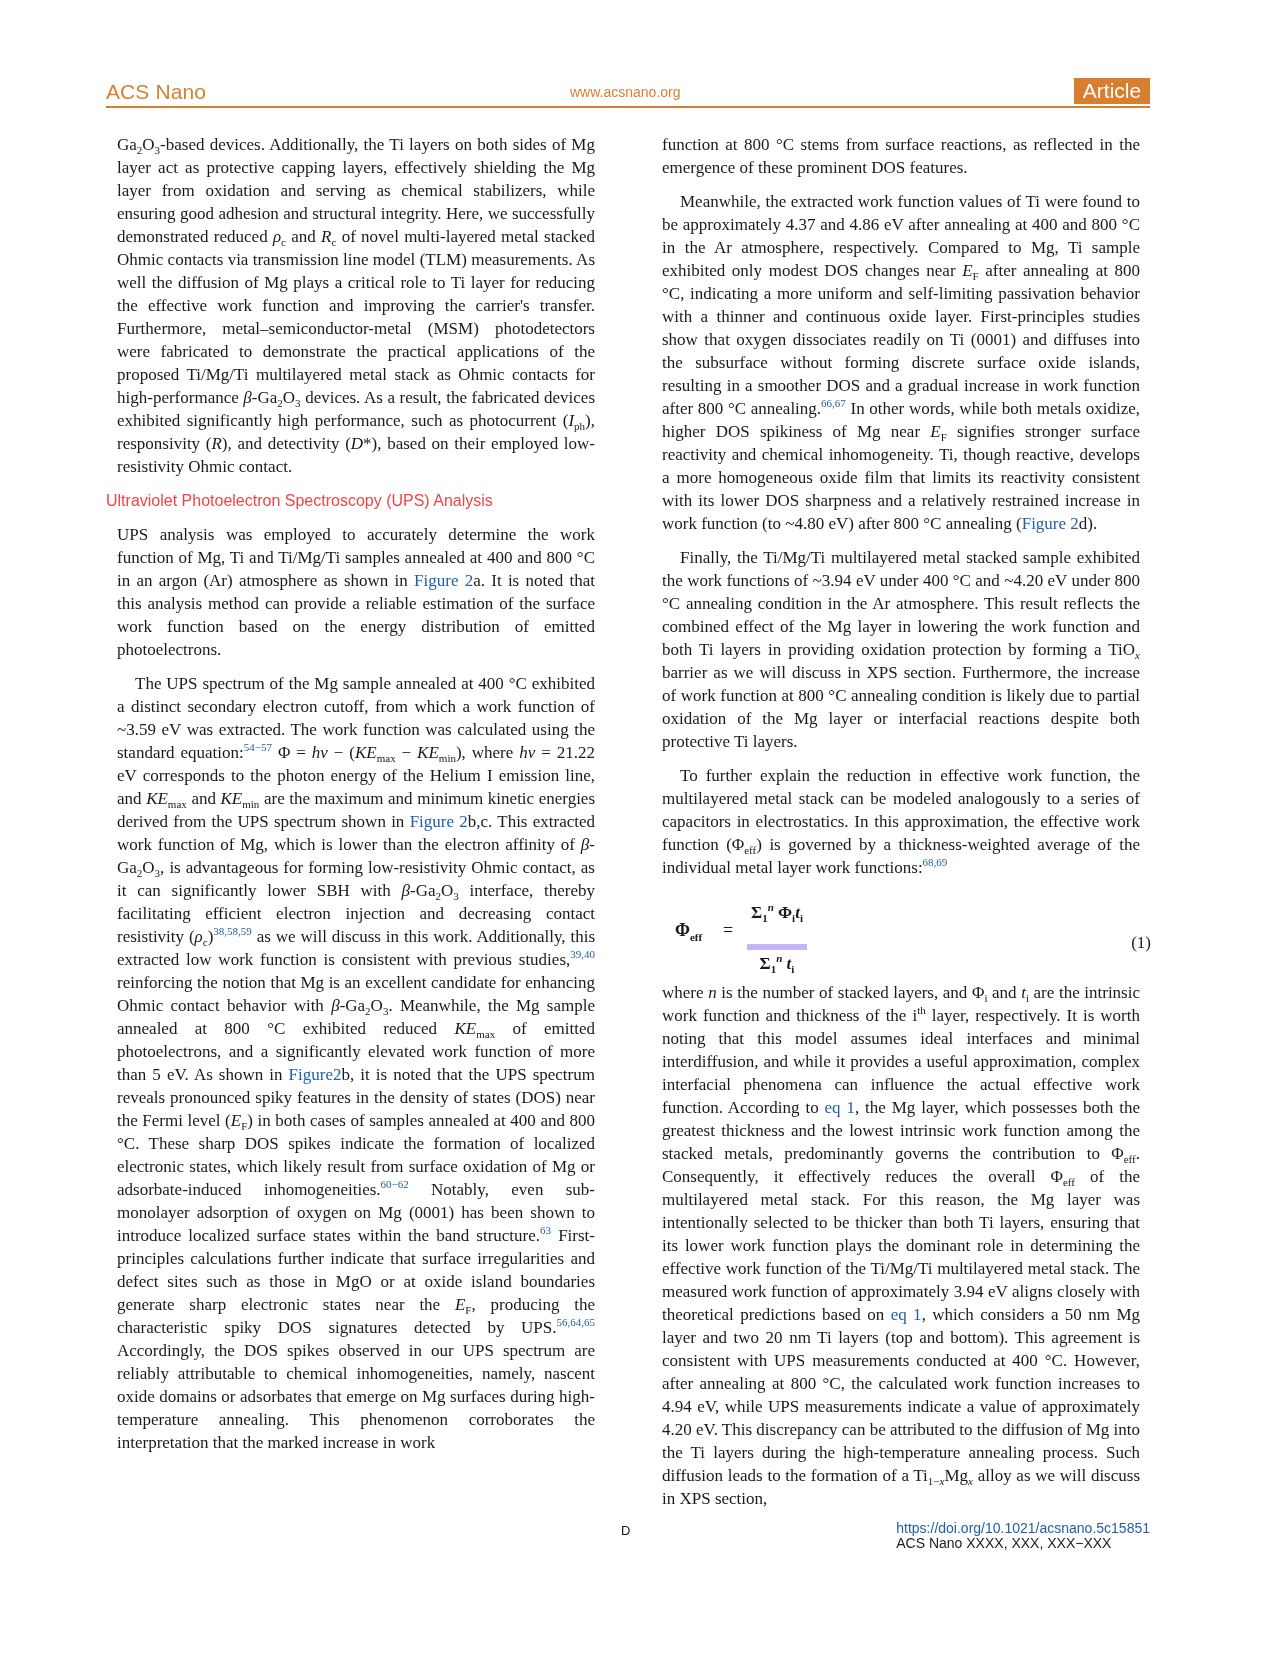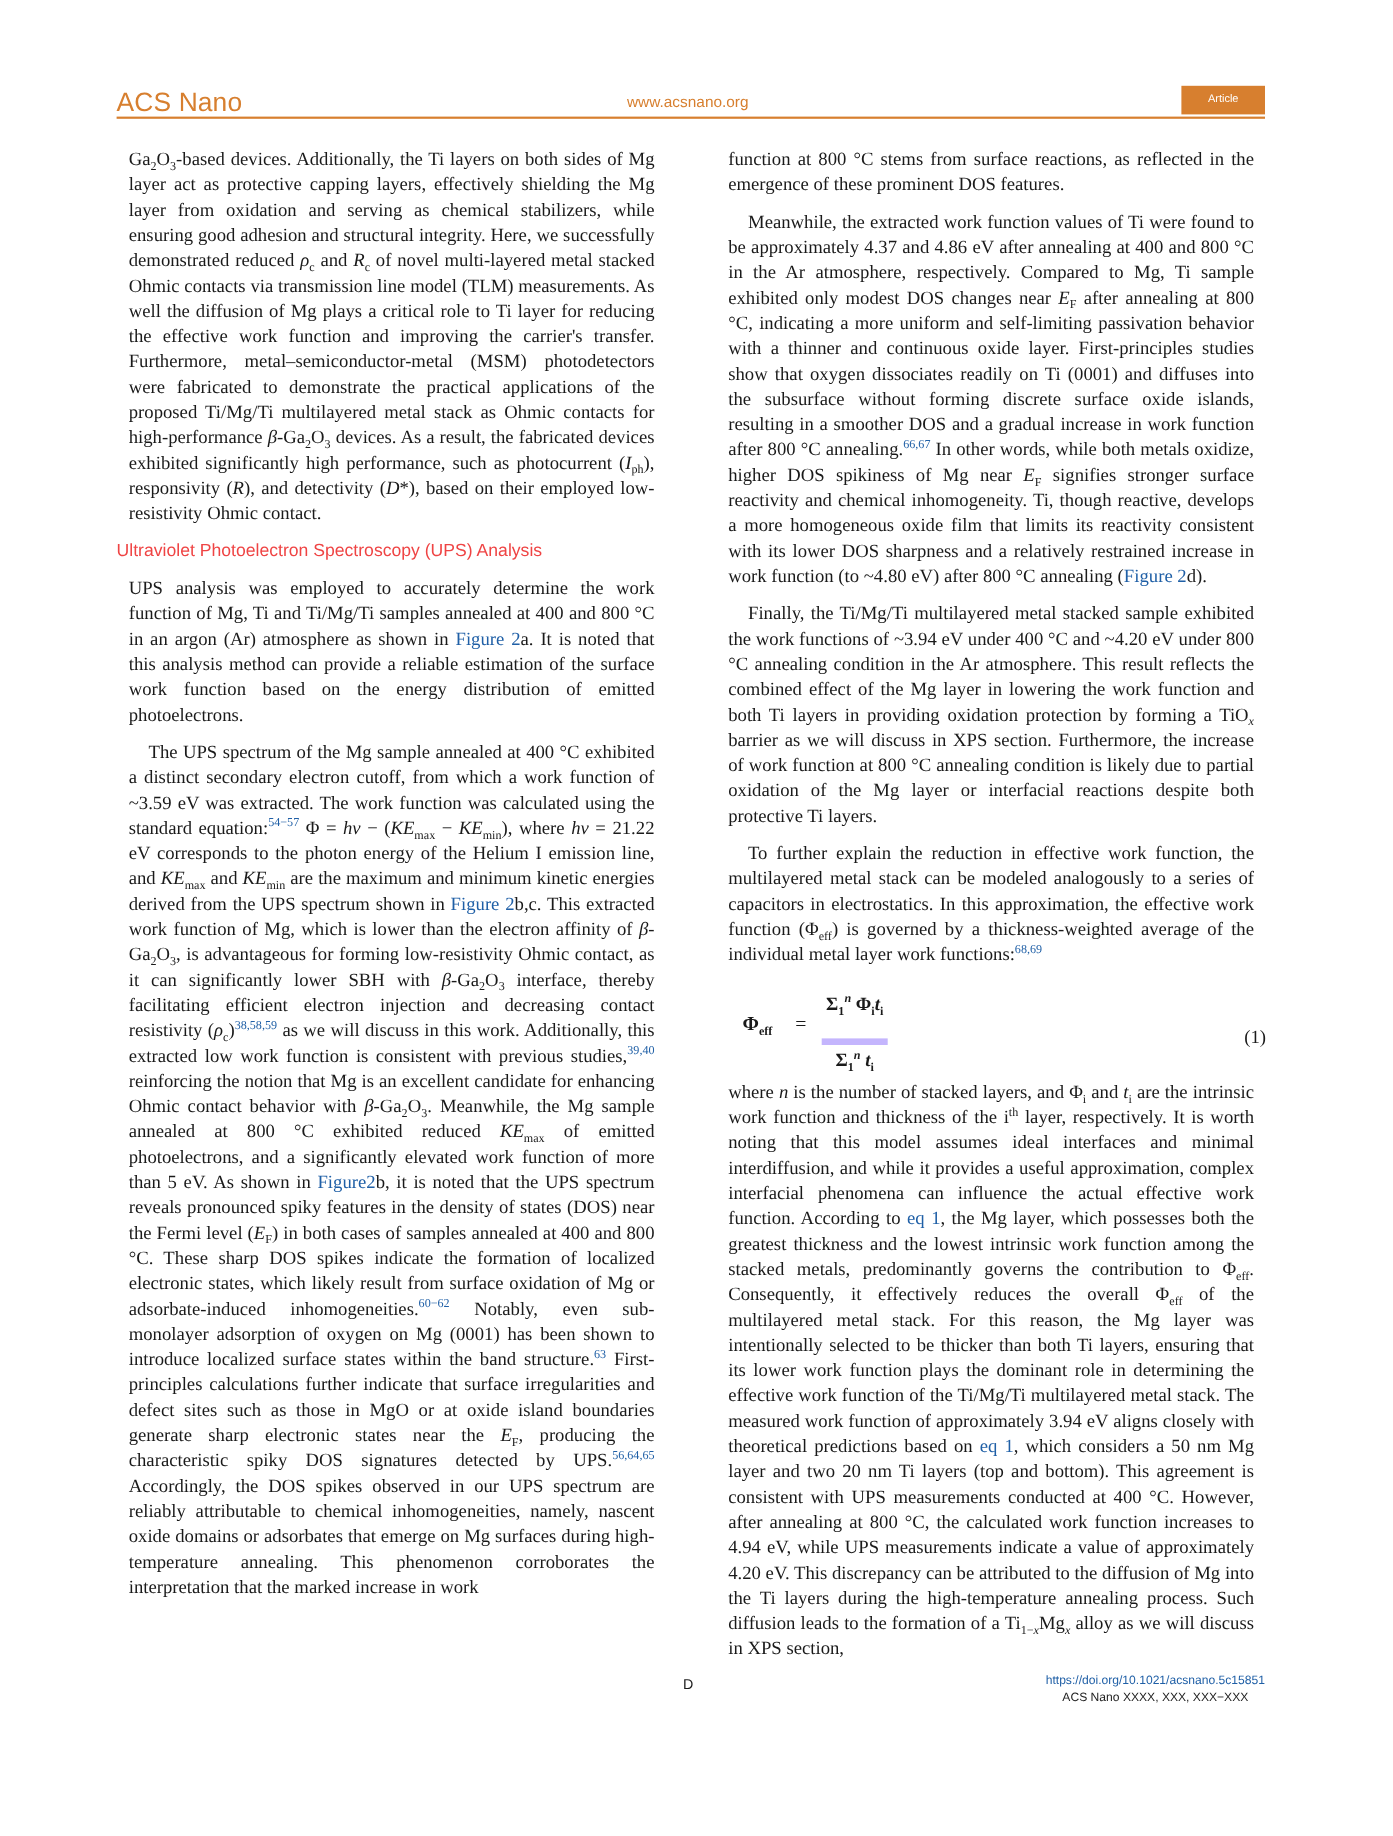--- a/index.html
+++ b/index.html
@@ -1,23 +1,23 @@
 <!DOCTYPE html>
 <html><head>
 <meta charset="utf-8">
 <style>
   html, body { margin: 0; padding: 0; background: #ffffff; }
   body { width: 1266px; height: 1669px; position: relative; overflow: hidden; font-family: "Liberation Serif", "DejaVu Serif", serif; color: #1a1a1a; }
   .page { position: absolute; left: 0; top: 0; width: 1266px; height: 1669px; }
 
   
   .hdr { position: absolute; left: 106px; top: 80px; width: 1044px; height: 26px; border-bottom: 2px solid #d77f2f; }
-  .hdr-journal { position: absolute; left: 0; top: 0; font-family: "Liberation Sans", "DejaVu Sans", sans-serif; font-size: 24px; color: #d77f2f; font-weight: normal; letter-spacing: 0.1px; }
+  .hdr-journal { position: absolute; left: 0; top: 0; font-family: "Liberation Sans", "DejaVu Sans", sans-serif; font-size: 21px; color: #d77f2f; font-weight: normal; letter-spacing: 0.1px; }
   .hdr-url { position: absolute; left: 464px; top: 4px; font-family: "Liberation Sans", "DejaVu Sans", sans-serif; font-size: 14px; color: #d77f2f; }
-  .hdr-badge { position: absolute; right: 0; top: -2px; height: 26px; width: 76px; background: #d77f2f; color: #fff; font-family: "Liberation Sans", "DejaVu Sans", sans-serif; font-size: 10px; text-align: center; line-height: 26px; }
+  .hdr-badge { position: absolute; right: 0; top: -2px; height: 26px; width: 76px; background: #d77f2f; color: #fff; font-family: "Liberation Sans", "DejaVu Sans", sans-serif; font-size: 21px; text-align: center; line-height: 26px; }
 
   
   .col { position: absolute; top: 122px; width: 500px; font-size: 17px; line-height: 23px; text-align: justify; }
   .col-left { left: 106px; }
   .col-right { left: 651px; }
   .col p { margin: 11px; }
   .col p.indent { text-indent: 18px; }
   .ref { color: #1f5fa6; font-size: 11px; vertical-align: super; line-height: 0; }
   .lnk { color: #1f5fa6; }
   .it { font-style: italic; }
@@ -31,21 +31,21 @@
   .eq { position: relative; height: 64px; margin: 22px 0 16px 0; }
   .eq-lhs { position: absolute; left: 24px; top: 18px; font-size: 18px; font-weight: bold; }
   .eq-eq { position: absolute; left: 72px; top: 18px; font-size: 18px; }
   .eq-frac { position: absolute; left: 96px; top: 0; text-align: center; }
   .eq-num { font-size: 17px; border-bottom: 6px solid #c4b5fd; padding: 0 4px 20px 4px; font-weight: bold; }
   .eq-den { font-size: 17px; padding-top: 2px; font-weight: bold; }
   .eq-no { position: absolute; right: 0; top: 30px; font-size: 17px; }
 
   
   .ftr-page { position: absolute; left: 621px; top: 1523px; font-family: "Liberation Sans", "DejaVu Sans", sans-serif; font-size: 13px; }
-  .ftr-right { position: absolute; right: 116px; top: 1521px; text-align: center; font-family: "Liberation Sans", "DejaVu Sans", sans-serif; font-size: 11px; line-height: 15px; }
+  .ftr-right { position: absolute; right: 116px; top: 1521px; text-align: left; font-family: "Liberation Sans", "DejaVu Sans", sans-serif; font-size: 14px; line-height: 15px; }
   .ftr-doi { color: #1f5fa6; }
   .ftr-cite { color: #222; }
 </style>
 </head>
 <body>
 
 <div class="page">
 
   <div class="hdr">
     <span class="hdr-journal">ACS Nano</span>

